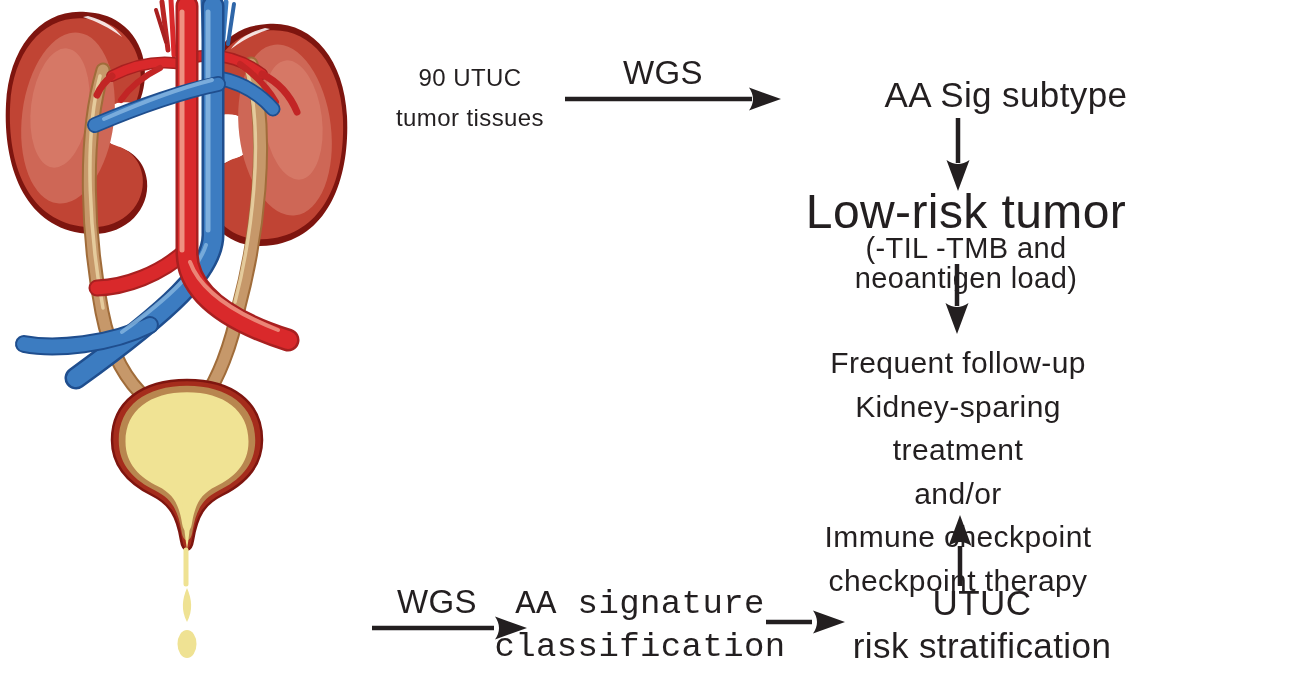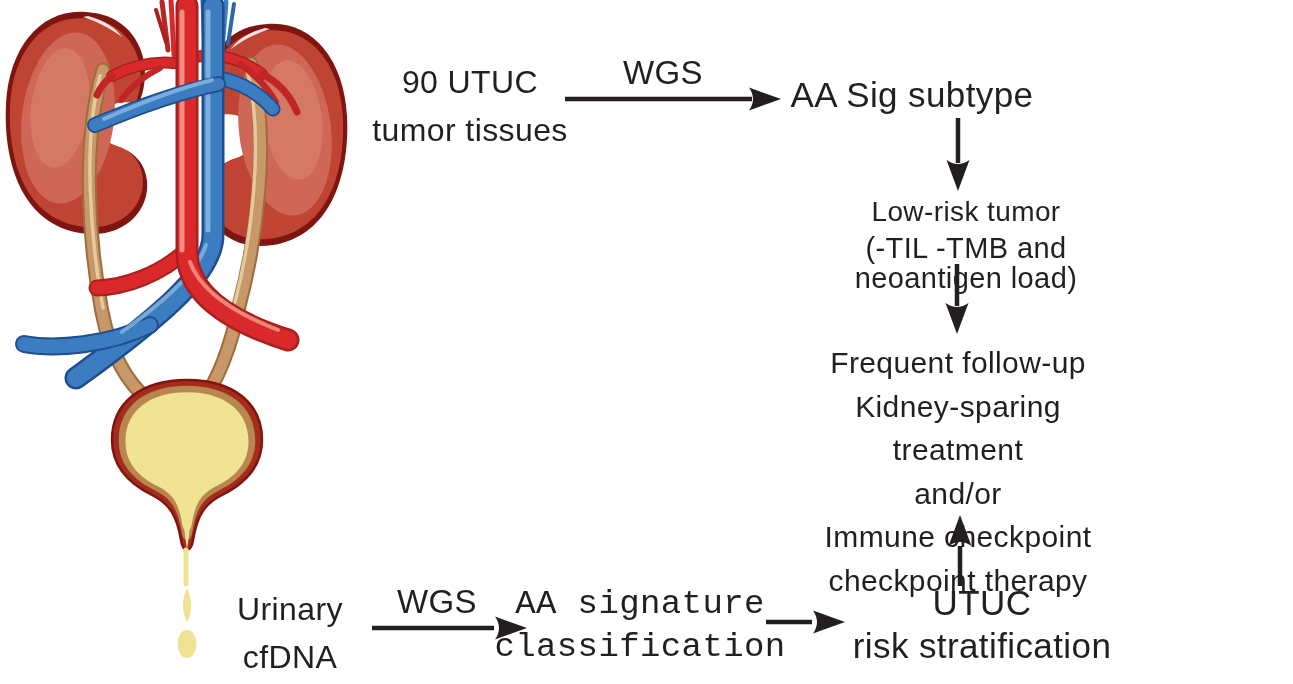--- a/index.html
+++ b/index.html
@@ -6,27 +6,27 @@
   .canvas{
     position:relative;width:1293px;height:684px;background:#ffffff;overflow:hidden;
     font-family:"Liberation Sans",sans-serif;color:#231f20;
   }
   .canvas svg{position:absolute;left:0;top:0;}
   .label{
     position:absolute;transform:translateX(-50%);text-align:center;
     white-space:pre-line;color:#231f20;letter-spacing:0.4px;
   }
   .f-big{font-size:35px;line-height:36px;}
-  .f-title{font-size:28px;line-height:37px;}
+  .f-title{font-size:48px;line-height:37px;}
   .f-detail{font-size:29px;line-height:30px;}
   .f-mgmt{font-size:30px;line-height:43.5px;}
   .f-wgs{font-size:33px;line-height:34px;text-align:right;}
   .f-two{font-size:34px;line-height:43px;font-family:Liberation Mono, monospace;}
   .f-two35{font-size:35px;line-height:43px;}
-  .f-src{font-size:32px;line-height:48px;}
+  .f-src{font-size:24px;line-height:40px;}
 </style>
 </head>
 <body>
 
 <div class="canvas">
 
   <svg width="1293" height="684" viewBox="0 0 1293 684">
 
     <defs>
       <g id="kidney">
@@ -159,33 +159,31 @@
         <path d="M 845,622 L 813,610.5 Q 821,622 813,633.5 Z" stroke="none"></path>
       </g>
     </g>
   </svg>
 
   <div class="label f-src" style="left:470px;top:58px;">90 UTUC
 tumor tissues</div>
 
   <div class="label f-wgs" style="left:663px;top:56px;">WGS</div>
 
-  <div class="label f-big" style="left:912px;top:77px;">AA Sig subtype</div>
+  <div class="label f-big" style="left:1006px;top:77px;">AA Sig subtype</div>
 
   <div class="label f-title" style="left:966px;top:193px;">Low-risk tumor</div>
 
   <div class="label f-detail" style="left:966px;top:233px;">(-TIL -TMB and neoantigen load)</div>
 
   <div class="label f-mgmt" style="left:958px;top:341px;">Frequent follow-up
 Kidney-sparing treatment
 and/or
 Immune checkpoint checkpoint therapy</div>
 
-  <div class="label f-src" style="left:290px;top:585px;">Urinary
-cfDNA</div>
 
   <div class="label f-wgs" style="left:437px;top:585px;">WGS</div>
 
   <div class="label f-two" style="left:640px;top:583px;">AA signature
 classification</div>
 
   <div class="label f-two35" style="left:982px;top:581px;">UTUC
 risk stratification</div>
 
 </div>

